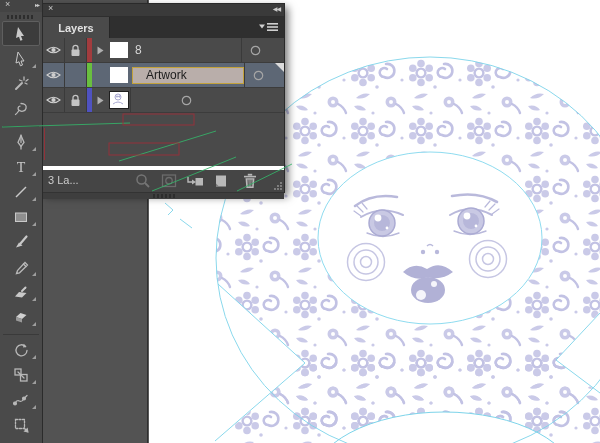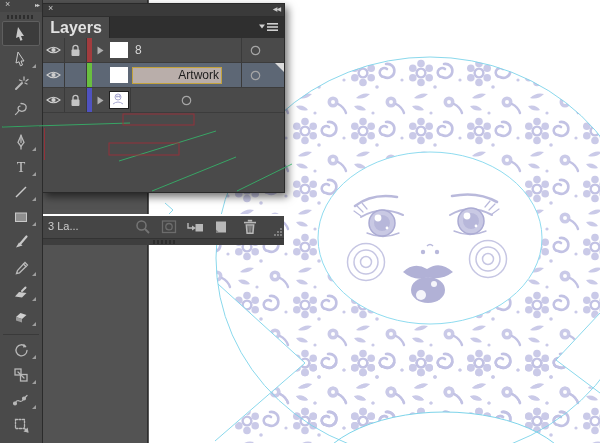--- a/index.html
+++ b/index.html
@@ -21,39 +21,39 @@
   .tool.active{background:#3c3c3c;border:1px solid #5f5f5f;border-radius:2px;height:23px;}
   .tool.sep-above{margin-top:5px;border-top:1px solid #3a3a3a;padding-top:2px;}
   .tool.flyout::after{content:"";position:absolute;right:3px;bottom:3px;border-left:4px solid transparent;border-bottom:4px solid #9d9d9d;}
   
   #layers-panel{position:absolute;left:42px;top:3px;width:243px;height:190px;z-index:2;
     background:#4a4a4a;box-shadow:3px 4px 8px rgba(0,0,0,.55);border:1px solid #2a2a2a;box-sizing:border-box;}
   .p-titlebar{height:12px;background:#3a3a3a;position:relative;border-bottom:1px solid #2e2e2e;}
   .p-close{position:absolute;left:5px;top:-1px;font-size:9px;color:#c9c9c9;cursor:pointer;}
   .p-collapse{position:absolute;right:4px;top:1px;font-size:6px;color:#c9c9c9;letter-spacing:-1px;cursor:pointer;}
   .p-tabbar{height:21px;background:#2f2f2f;position:relative;display:flex;}
-  .p-tab{width:66px;background:#4a4a4a;color:#e2e2e2;font-size:16px;font-weight:bold;
+  .p-tab{width:66px;background:#4a4a4a;color:#e2e2e2;font-size:11px;font-weight:bold;
     display:flex;align-items:center;justify-content:center;border-right:1px solid #262626;cursor:pointer;}
   .p-menu{position:absolute;right:5px;top:5px;cursor:pointer;}
   .p-content{height:128px;position:relative;background:#4a4a4a;}
   .lrow{position:relative;height:24px;display:grid;grid-template-columns:22px 22px 5px 16px 22px 1fr 28px 15px;
     align-items:center;border-bottom:1px solid #3c3c3c;cursor:pointer;}
   .lrow .cell{height:100%;display:flex;align-items:center;justify-content:center;}
   .cell.c-eye,.cell.c-lock{border-right:1px solid #3a3a3a;}
   .cell.c-target{border-left:1px solid #3a3a3a;}
   .colorbar{width:5px;height:24px;}
   .thumb{width:18px;height:16px;background:#fff;}
   .thumb.bordered{outline:1px solid #1f1f1f;}
   .lname{font-size:12px;color:#d6d6d6;padding-left:5px;white-space:nowrap;}
   .lrow.selected{background:#5d6775;}
   .corner-tri{position:absolute;right:0;top:0;width:0;height:0;
     border-left:9px solid transparent;border-top:9px solid #dcdcdc;}
   .edit-field{width:84px;height:15px;background:#b9aeaa;border:1px solid #c2a23c;
-    font-family:"Liberation Sans",sans-serif;font-size:12px;color:#1c1c1c;padding:0 2px;outline:none;margin-left:2px;text-align:right;}
-  .p-status{height:22px;background:#454545;border-top:2px solid #ffffff;position:relative;margin-top:48px;}
+    font-family:"Liberation Sans",sans-serif;font-size:12px;color:#1c1c1c;padding:0 13px;outline:none;margin-left:2px;}
+  .p-status{height:22px;background:#454545;border-top:4px solid #ffffff;position:relative;}
   .status-text{position:absolute;left:5px;top:4px;font-size:11px;color:#cccccc;}
   .s-icon{position:absolute;top:3px;width:16px;height:16px;cursor:pointer;}
   .p-grip{height:6px;background:#3e3e3e;border-top:1px solid #333;display:flex;justify-content:center;align-items:center;}
   .resize-grip{position:absolute;right:1px;bottom:1px;cursor:nwse-resize;}
   
   #glitch{position:absolute;left:0;top:0;z-index:5;pointer-events:none;}
 </style>
 </head>
 <body>
 

